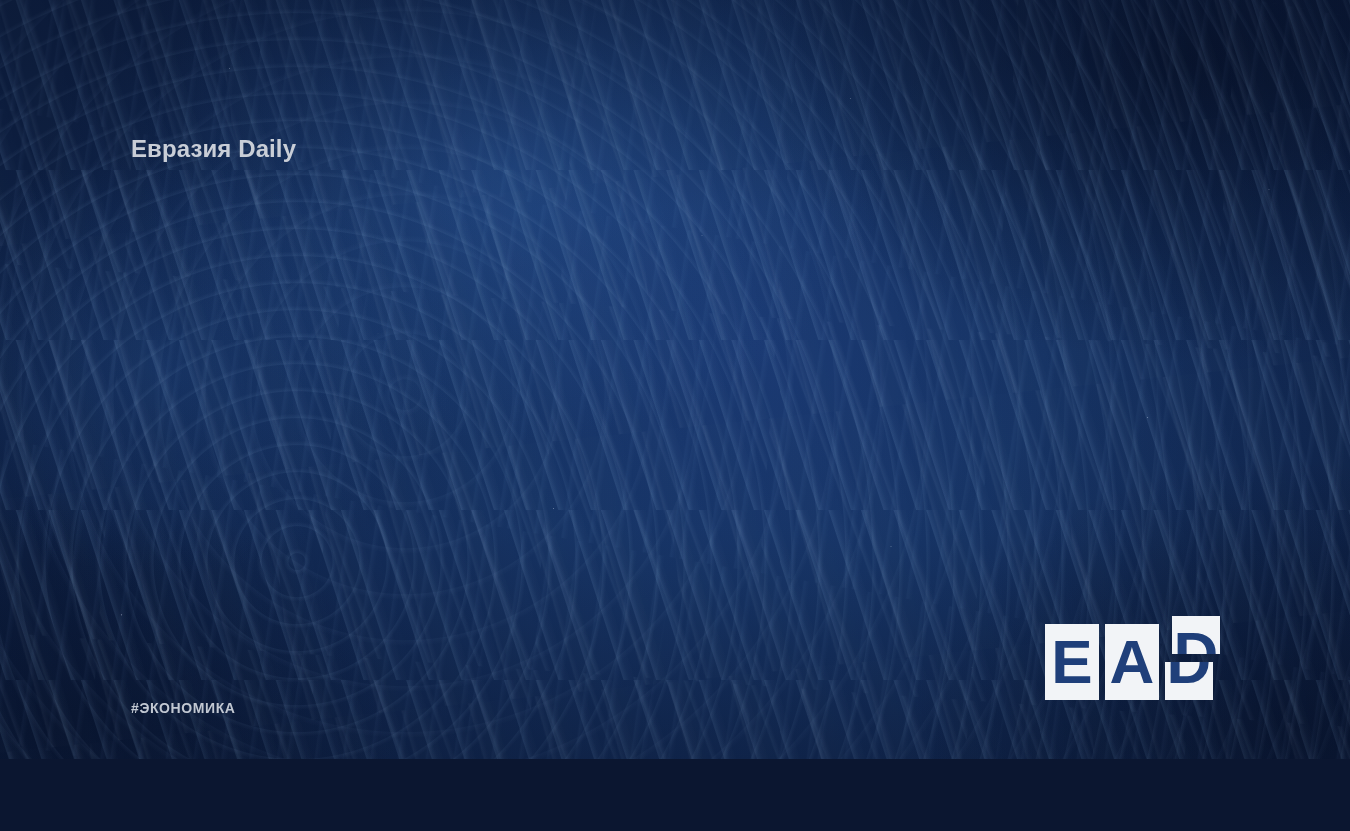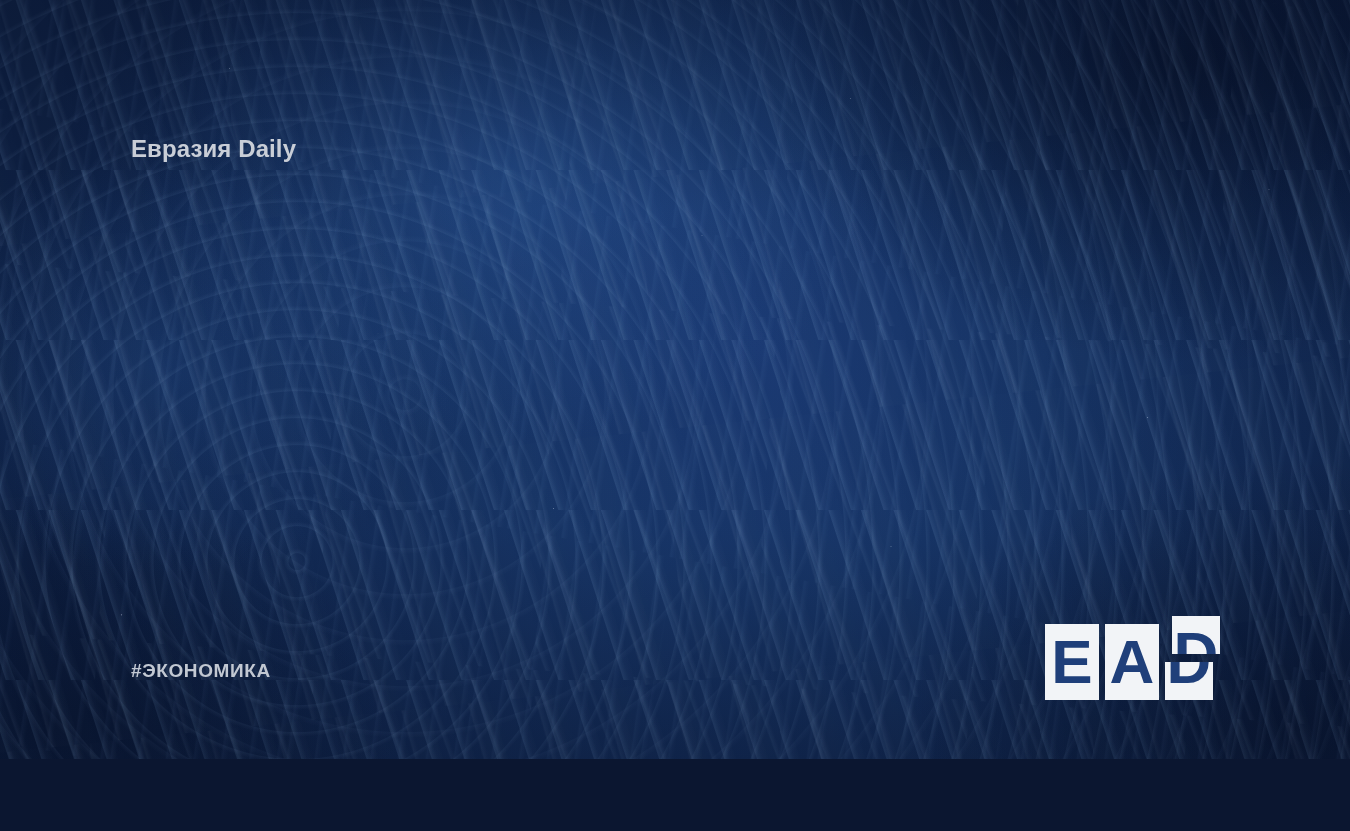--- a/index.html
+++ b/index.html
@@ -156,22 +156,22 @@
     font-weight: bold;
     color: #ffffff;
     line-height: 80px;
     letter-spacing: -0.2px;
   }
   #headline .hl-line { display: block; white-space: nowrap; }
 
   #tag {
     position: absolute;
     left: 131px;
-    top: 660px;
-    font-size: 19px;
+    top: 700px;
+    font-size: 14px;
     font-weight: bold;
     letter-spacing: 0.6px;
     color: #c2c8d2;
     white-space: nowrap;
   }
 
   
   #logo {
     position: absolute;
     left: 1045px;

